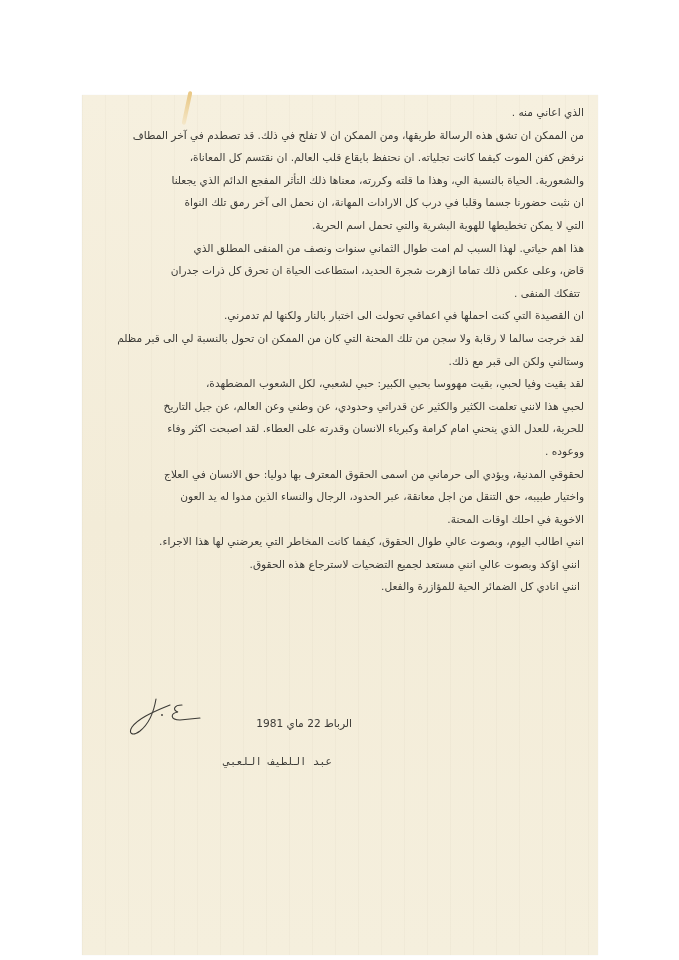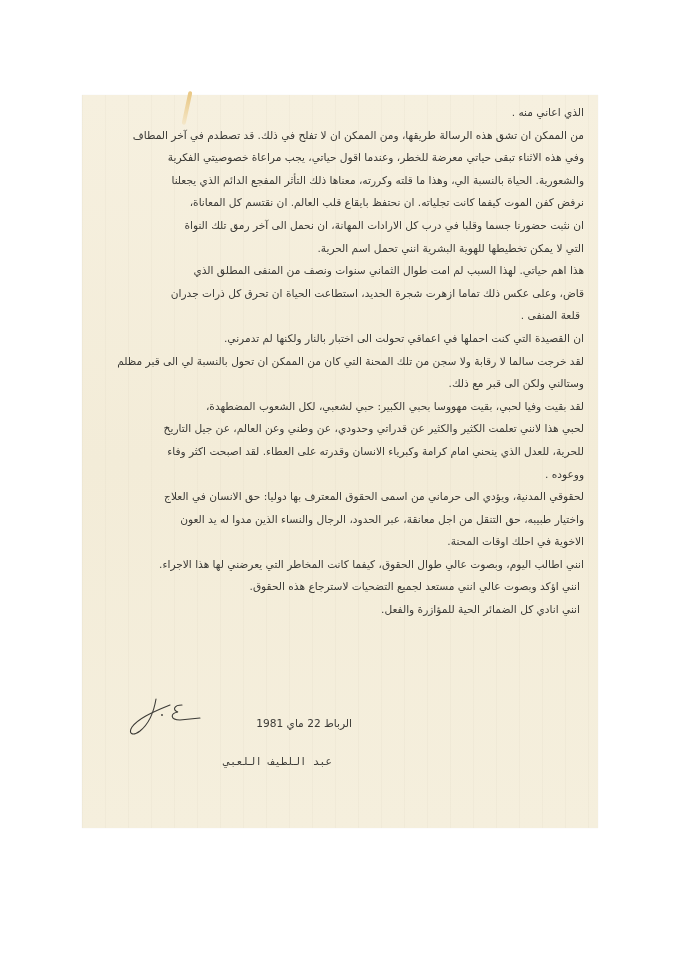--- a/index.html
+++ b/index.html
@@ -11,21 +11,21 @@
       width: 679px;
       height: 960px;
       position: relative;
       overflow: hidden;
     }
     .paper {
       position: absolute;
       left: 82px;
       top: 95px;
       width: 516px;
-      height: 733px;
+      height: 860px;
       background: #f4eedc;
       background-image:
         repeating-linear-gradient(90deg, rgba(200,190,170,0.10) 0px, rgba(200,190,170,0.10) 1px, transparent 1px, transparent 23px),
         linear-gradient(180deg, #f6f0df 0%, #f3ecd8 50%, #f5efdd 100%);
       box-shadow: 0 0 1px rgba(0,0,0,0.08);
     }
     .fold {
       position: absolute;
       left: 103px;
       top: -4px;
@@ -88,28 +88,27 @@
   </style>
 </head>
 <body>
 
 <div class="paper">
   <div class="fold"></div>
 
   <div class="lines">
     <div class="line short">الذي اعاني منه .</div>
     <div class="line">من الممكن ان تشق هذه الرسالة طريقها، ومن الممكن ان لا تفلح في ذلك. قد تصطدم في آخر المطاف</div>
-    <div class="line">وفي هذه الاثناء تبقى حياتي معرضة للخطر، وعندما اقول حياتي، يجب مراعاة خصوصيتي الفكرية</div>
+    <div class="line">نرفض كفن الموت كيفما كانت تجلياته. ان نحتفظ بايقاع قلب العالم. ان نقتسم كل المعاناة،</div>
     <div class="line">والشعورية. الحياة بالنسبة الي، وهذا ما قلته وكررته، معناها ذلك التأثر المفجع الدائم الذي يجعلنا</div>
-    <div class="line">نرفض كفن الموت كيفما كانت تجلياته. ان نحتفظ بايقاع قلب العالم. ان نقتسم كل المعاناة،</div>
     <div class="line">ان نثبت حضورنا جسما وقلبا في درب كل الارادات المهانة، ان نحمل الى آخر رمق تلك النواة</div>
-    <div class="line short">التي لا يمكن تخطيطها للهوية البشرية انني تحمل اسم الحرية.</div>
+    <div class="line short">التي لا يمكن تخطيطها للهوية البشرية والتي تحمل اسم الحرية.</div>
     <div class="line">هذا اهم حياتي. لهذا السبب لم امت طوال الثماني سنوات ونصف من المنفى المطلق الذي</div>
     <div class="line">قاض، وعلى عكس ذلك تماما ازهرت شجرة الحديد، استطاعت الحياة ان تحرق كل ذرات جدران</div>
-    <div class="line short indent">قلعة المنفى .</div>
+    <div class="line short indent">تتفكك المنفى .</div>
     <div class="line short">ان القصيدة التي كنت احملها في اعماقي تحولت الى اختبار بالنار ولكنها لم تدمرني.</div>
     <div class="line">لقد خرجت سالما لا رقابة ولا سجن من تلك المحنة التي كان من الممكن ان تحول بالنسبة لي الى قبر مظلم</div>
     <div class="line short">وستالني ولكن الى قبر مع ذلك.</div>
     <div class="line">لقد بقيت وفيا لحبي، بقيت مهووسا بحبي الكبير: حبي لشعبي، لكل الشعوب المضطهدة،</div>
     <div class="line">لحبي هذا لانني تعلمت الكثير والكثير عن قدراتي وحدودي، عن وطني وعن العالم، عن جيل التاريخ</div>
     <div class="line">للحرية، للعدل الذي ينحني امام كرامة وكبرياء الانسان وقدرته على العطاء. لقد اصبحت اكثر وفاء</div>
     <div class="line short">ووعوده .</div>
     <div class="line">لحقوقي المدنية، ويؤدي الى حرماني من اسمى الحقوق المعترف بها دوليا: حق الانسان في العلاج</div>
     <div class="line">واختيار طبيبه، حق التنقل من اجل معانقة، عبر الحدود، الرجال والنساء الذين مدوا له يد العون</div>
     <div class="line short">الاخوية في احلك اوقات المحنة.</div>

